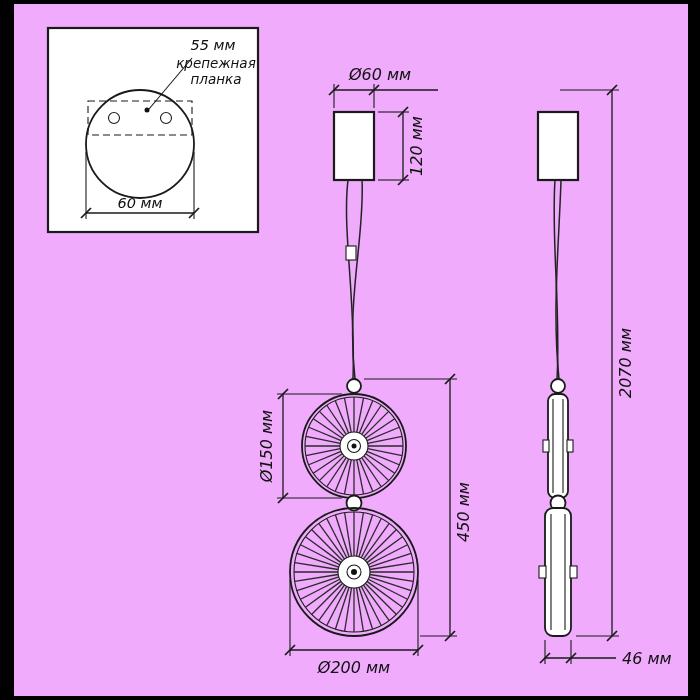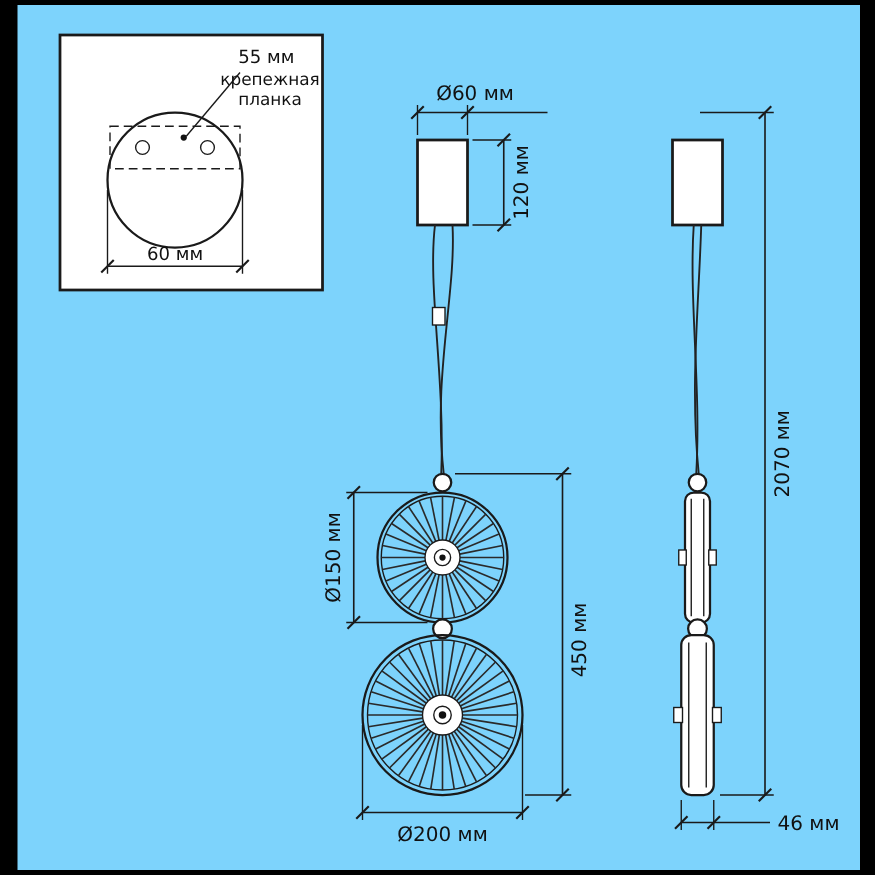--- a/index.html
+++ b/index.html
@@ -1,16 +1,16 @@
 <!DOCTYPE html>
 <html><head>
 <meta charset="utf-8">
 <style>
   html,body{margin:0;padding:0;background:#e9e9e9;}
-  .page{width:700px;height:700px;position:relative;background:#7dd3fc;overflow:hidden;}
+  .page{width:700px;height:700px;position:relative;background:#f0abfc;overflow:hidden;font-style:italic;}
   svg{display:block;}
   text{font-family:"DejaVu Sans",sans-serif;fill:#111;}
   .lbl{font-size:16px;}
   .lbl-m{font-size:14.5px;}
   .lbl-s{font-size:13.5px;}
   .outline{stroke:#1a1a1a;fill:#ffffff;}
   .thick{stroke-width:2.2;}
   .med{stroke-width:1.8;}
   .thin{stroke-width:1.1;}
   .noline{fill:none;stroke:#1a1a1a;}

